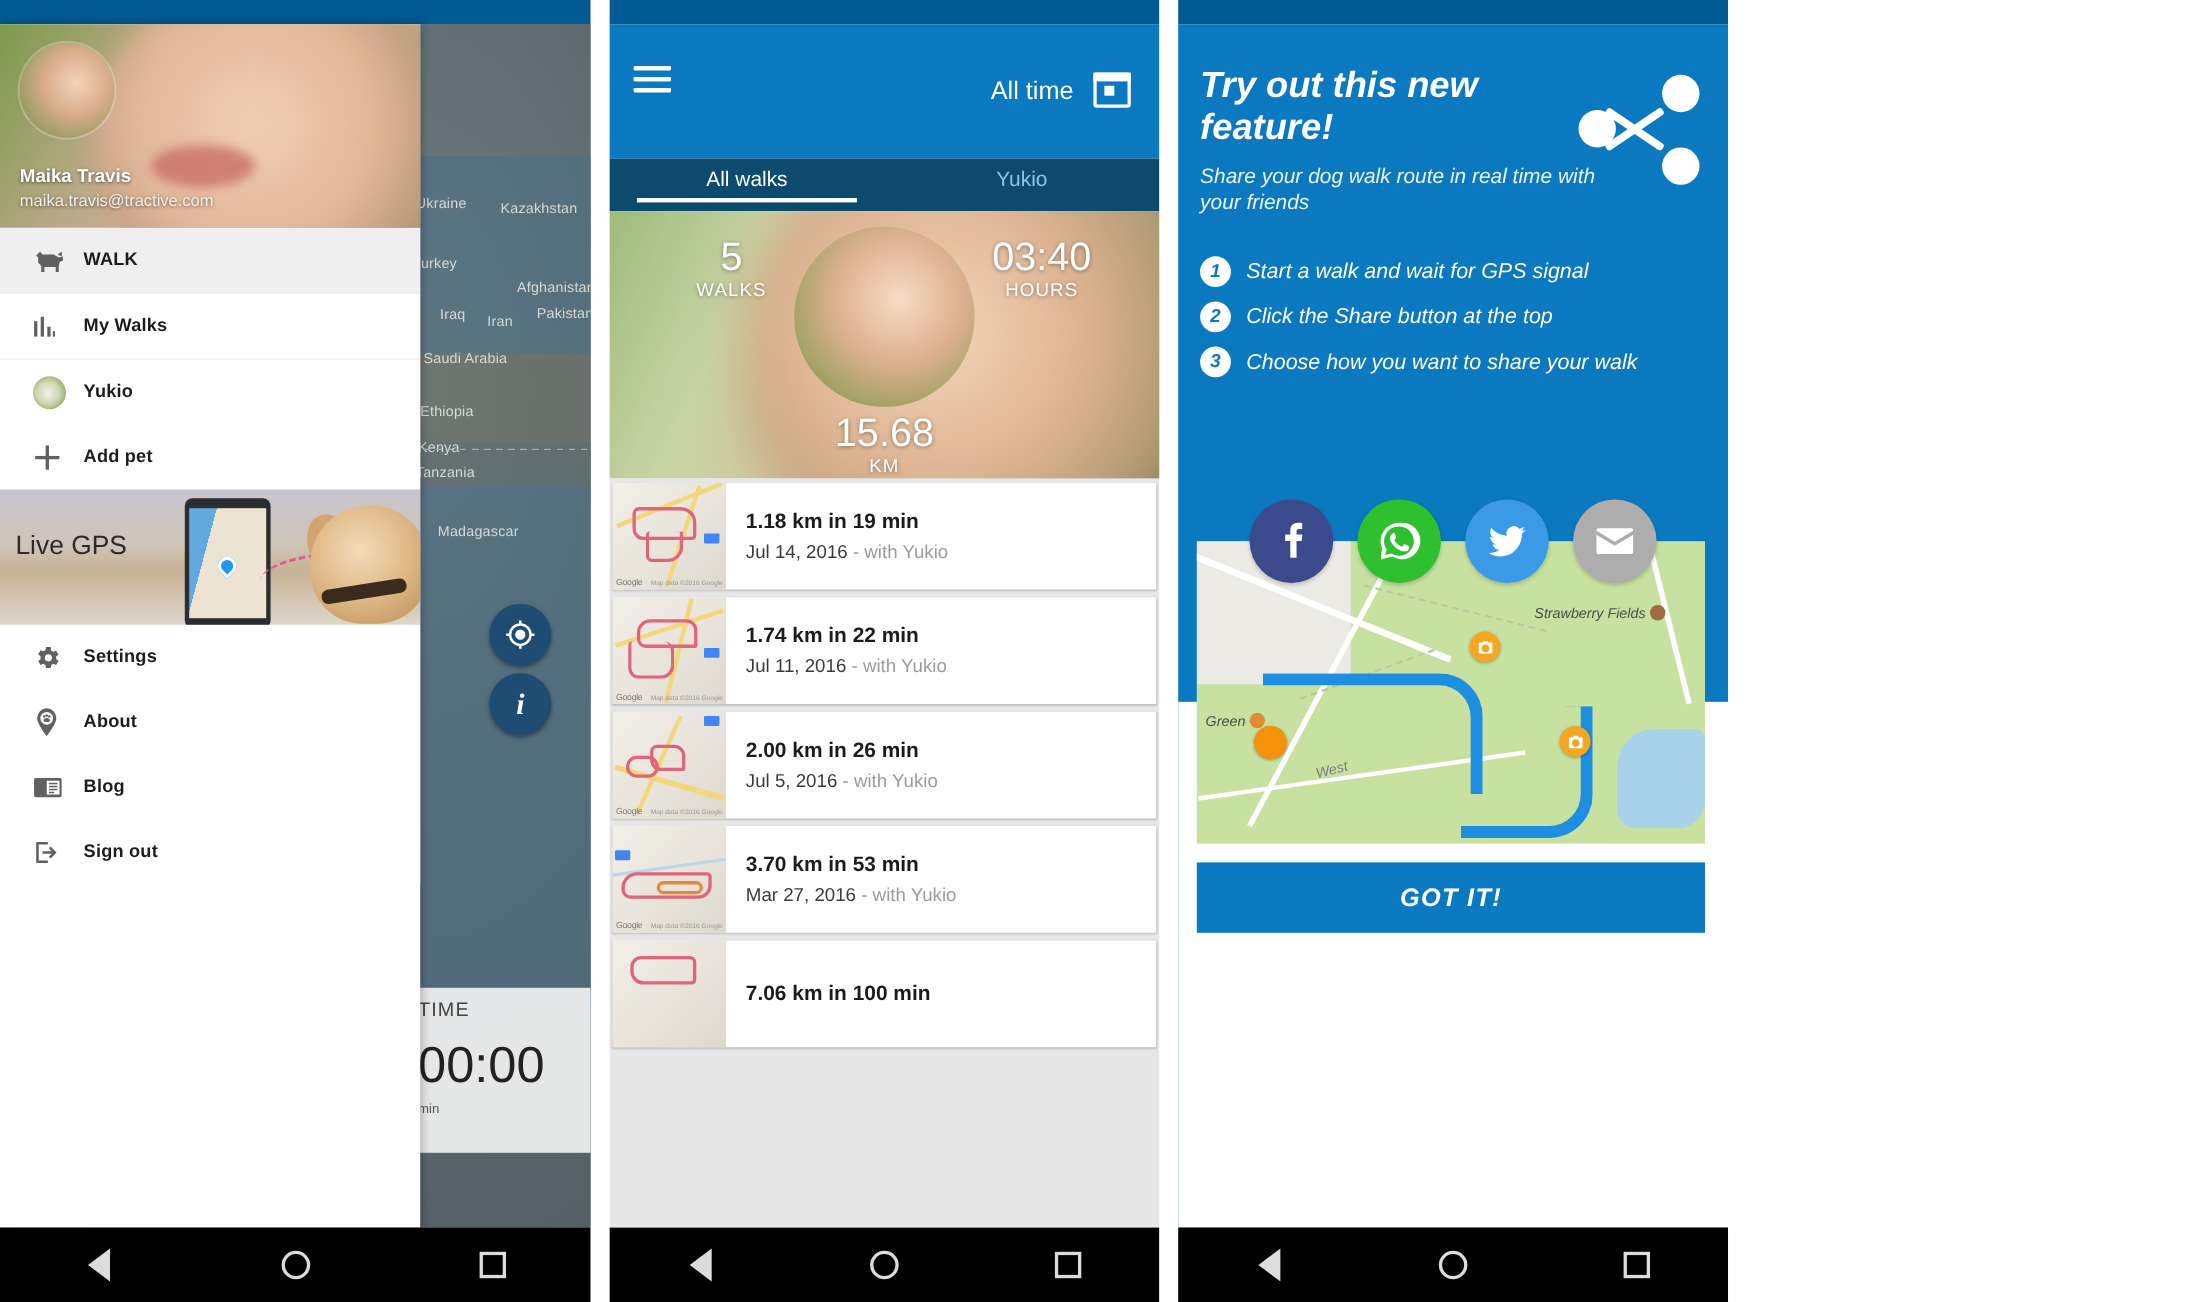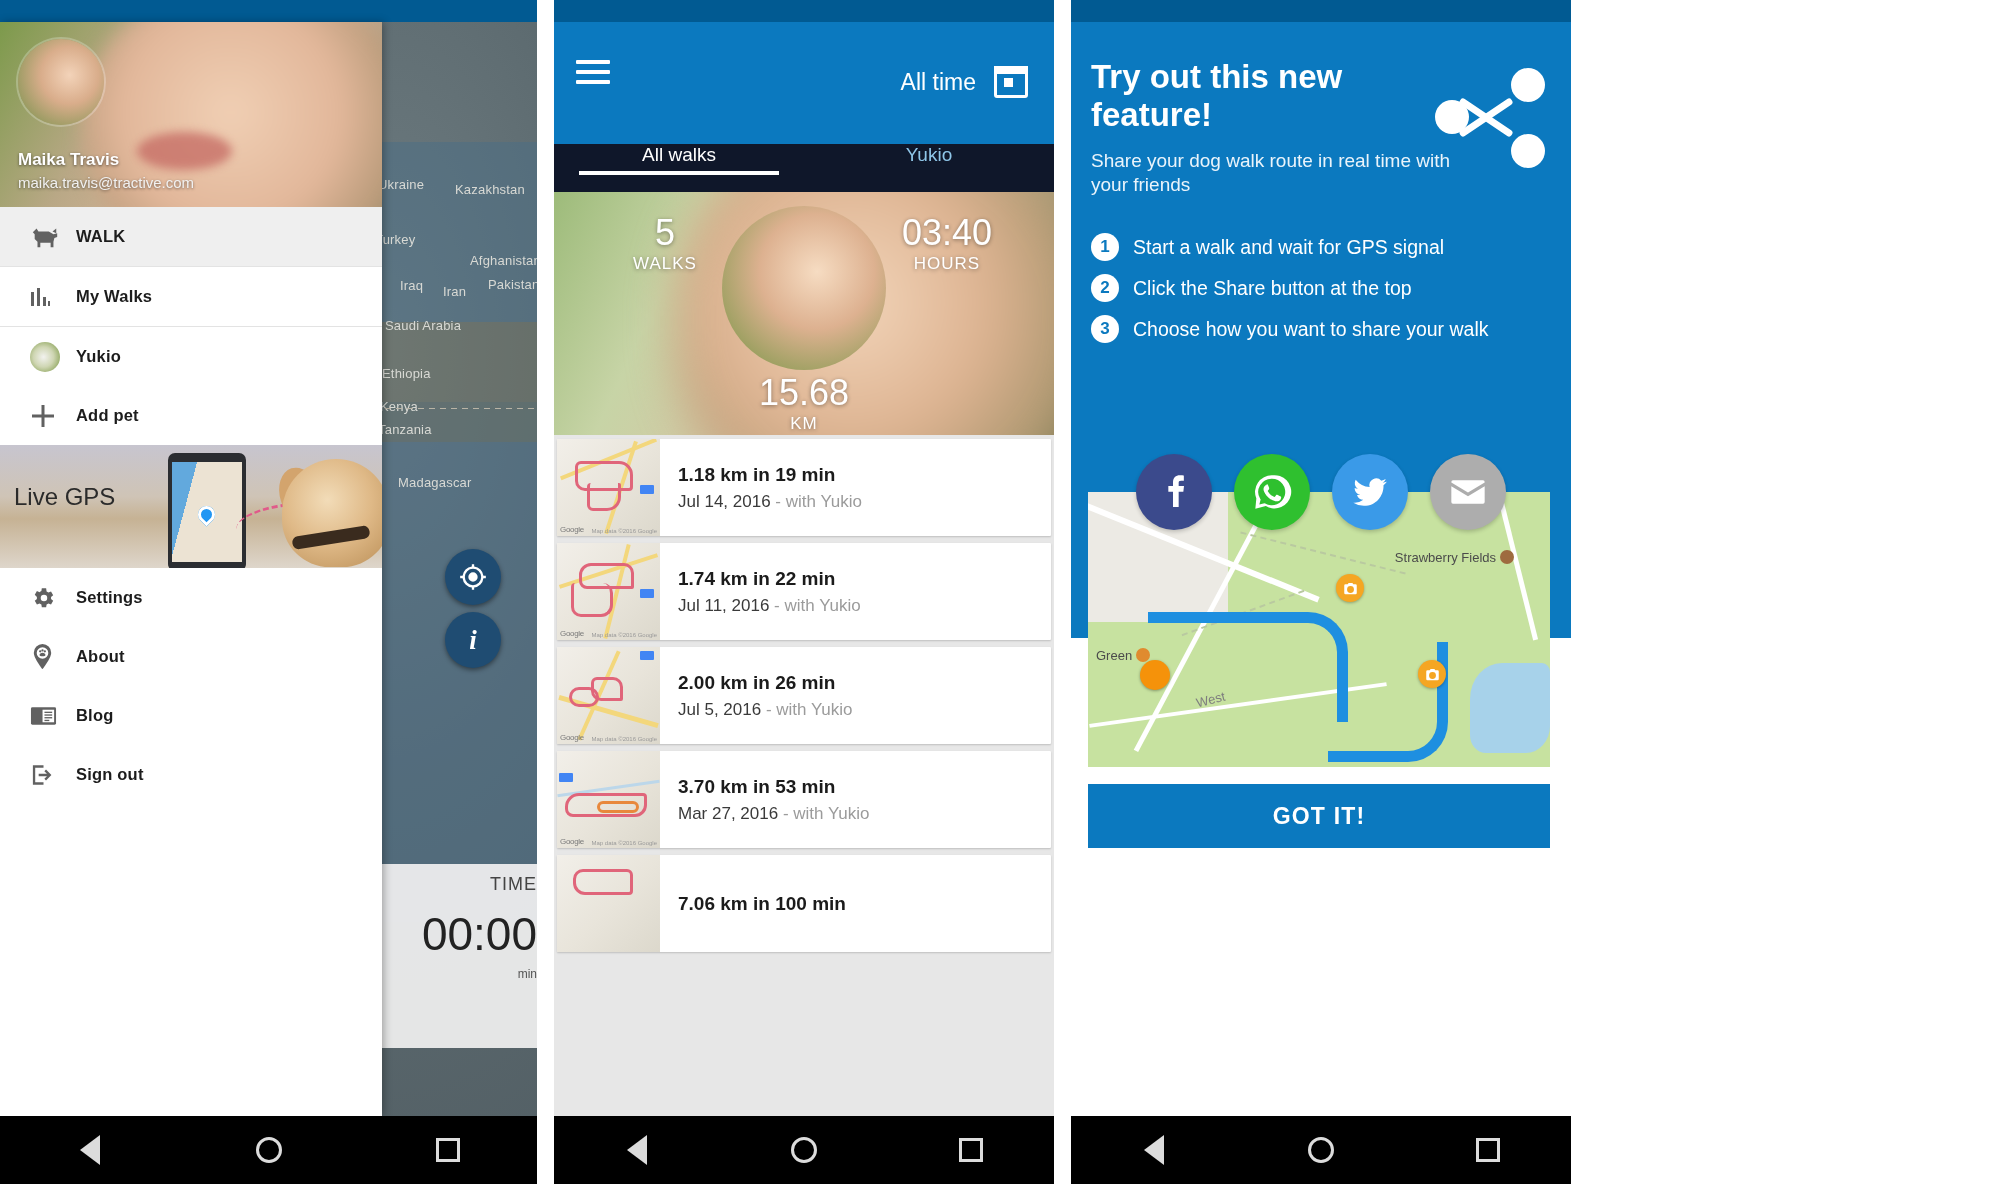--- a/index.html
+++ b/index.html
@@ -33,21 +33,21 @@
   }
   .p1-map .sea { position:absolute; background:#4a6e86; }
   .p1-map .land { position:absolute; background:#6d6f5e; }
   .maplabel { position:absolute; color:#d8d9d4; font-size:13px; letter-spacing:.2px;text-align:right; }
   .map-dash { position:absolute; height:1px; width:210px; background:repeating-linear-gradient(to right,#b9b4a6 0 6px,transparent 6px 11px); }
   .fab { position:absolute; width:56px; height:56px; border-radius:50%; background:#1f4c72;
          display:flex; align-items:center; justify-content:center; box-shadow:0 2px 5px rgba(0,0,0,.45); }
   .fab svg { width:28px; height:28px; fill:#fff; }
   .fab-i { font-size:27px; color:#fff; font-family:"Liberation Serif",serif; font-style:italic; font-weight:bold; }
   .p1-timebox { position:absolute; left:380px; bottom:68px; width:157px; background:rgba(240,240,240,.93);
-                text-align:right; padding-top:10px; height:184px; }
+                text-align:left; padding-top:10px; height:150px; }
   .p1-timebox .tl { font-size:18px; color:#444; letter-spacing:1px; }
   .p1-timebox .tv { font-size:46px; color:#222; font-weight:300; margin-top:12px; }
   .p1-timebox .tu { font-size:12px; color:#555; margin-top:6px; }
 
   .drawer { position:absolute; left:0; top:22px; width:382px; height:1094px; background:#fff; box-shadow:2px 0 8px rgba(0,0,0,.3); }
   .drawer-head { position:relative; height:185px; overflow:hidden;
     background:linear-gradient(120deg,#7c9a4b 0%, #b9a886 32%, #d8b79c 58%, #9c8f72 100%); }
   .drawer-head .hface { position:absolute; right:-30px; top:-40px; width:330px; height:290px;
     background:radial-gradient(circle at 45% 45%, #f0cfb4 0%, #e2b79a 45%, #8a7a55 100%); filter:blur(9px); border-radius:48%; }
   .drawer-head .hmouth { position:absolute; right:150px; top:110px; width:95px; height:38px;
@@ -84,21 +84,21 @@
 
   
   .p2 { width: 500px; }
   .p2-appbar { background:#0b79bf; height:122px; position:relative; }
   .ham { position:absolute; left:22px; top:38px; width:34px; }
   .ham span { display:block; height:4px; background:#fff; margin-bottom:6px; border-radius:1px; }
   .alltime { position:absolute; right:78px; top:47px; color:#fff; font-size:23px; }
   .cal-ico { position:absolute; right:26px; top:44px; width:34px; height:32px; border:3px solid #fff; border-radius:3px; }
   .cal-ico::before { content:""; position:absolute; left:-3px; top:-3px; right:-3px; height:8px; background:#fff; }
   .cal-ico::after { content:""; position:absolute; left:7px; top:9px; width:9px; height:9px; background:#fff; }
-  .tabs { background:#0f172a; height:48px; display:flex; align-items:flex-start; }
+  .tabs { background:#0c4a6e; height:48px; display:flex; align-items:center; }
   .tab { flex:1; text-align:center; padding-bottom:9px; font-size:19px; color:#fff; position:relative; }
   .tab.inactive { color:#8fc6e8; }
   .tab.active::after { content:""; position:absolute; left:10%; right:10%; bottom:0; height:4px; background:#fff; }
   .hero { position:relative; height:243px; overflow:hidden;
     background:linear-gradient(115deg,#9dbb7a 0%,#c7d4a6 25%,#d9c3a4 55%,#7d7b55 100%); }
   .hero .blurface { position:absolute; right:-40px; top:-70px; width:420px; height:400px;
     background:radial-gradient(circle at 42% 45%, #f3d6bb 0%, #ddb391 42%, #7b7a4e 100%); filter:blur(22px); border-radius:46%; }
   .hero-av { position:absolute; left:50%; top:14px; transform:translateX(-50%); width:164px; height:164px; border-radius:50%;
     background:radial-gradient(circle at 58% 40%, #f6dcc2 0%, #ddb190 42%, #6f9440 100%); }
   .hero .st { position:absolute; color:#fff; text-align:center; text-shadow:0 1px 4px rgba(0,0,0,.4); }
@@ -117,21 +117,21 @@
   .wthumb .glogo { position:absolute; left:3px; bottom:2px; font-size:8px; color:#7a7a7a; letter-spacing:-.3px; }
   .wthumb .gattr { position:absolute; right:3px; bottom:2px; font-size:6px; color:#9a9a9a; }
   .wthumb .bbadge { position:absolute; right:6px; top:46px; width:14px; height:9px; background:#4285f4; border-radius:1px; }
   .wtext { padding-left:18px; }
   .wtitle { font-size:19px; font-weight:bold; color:#1b1b1b; }
   .wsub { font-size:17px; color:#3a3a3a; margin-top:6px; }
   .wsub .dim { color:#9b9b9b; }
 
   
   .p3 { width: 500px; }
-  .p3-body { position:absolute; left:0; top:22px; right:0; bottom:68px; background:#0b79bf; overflow:hidden; }
+  .p3-body { position:absolute; left:0; top:22px; right:0; bottom:68px; background:#0b79bf; overflow:hidden;font-style:italic; }
   .f-title { color:#fff; font-size:33px; font-weight:bold; line-height:1.16; padding:36px 120px 0 20px; }
   .f-sub { color:#eaf4fb; font-size:19px; line-height:1.28; padding:14px 110px 0 20px; }
   .share-ico { position:absolute; right:26px; top:48px; width:110px; height:96px; }
   .share-ico .dot { position:absolute; background:#fff; border-radius:50%; }
   .share-ico .ln { position:absolute; background:#fff; height:7px; border-radius:3px; }
   .steps { padding:36px 18px 0 20px; }
   .step { display:flex; align-items:center; margin-bottom:13px; }
   .step-n { width:28px; height:28px; border-radius:50%; background:#fff; color:#0b79bf;
     font-size:17px; font-weight:bold; display:flex; align-items:center; justify-content:center; flex:none; }
   .step-t { color:#fff; font-size:19.5px; margin-left:14px; }

